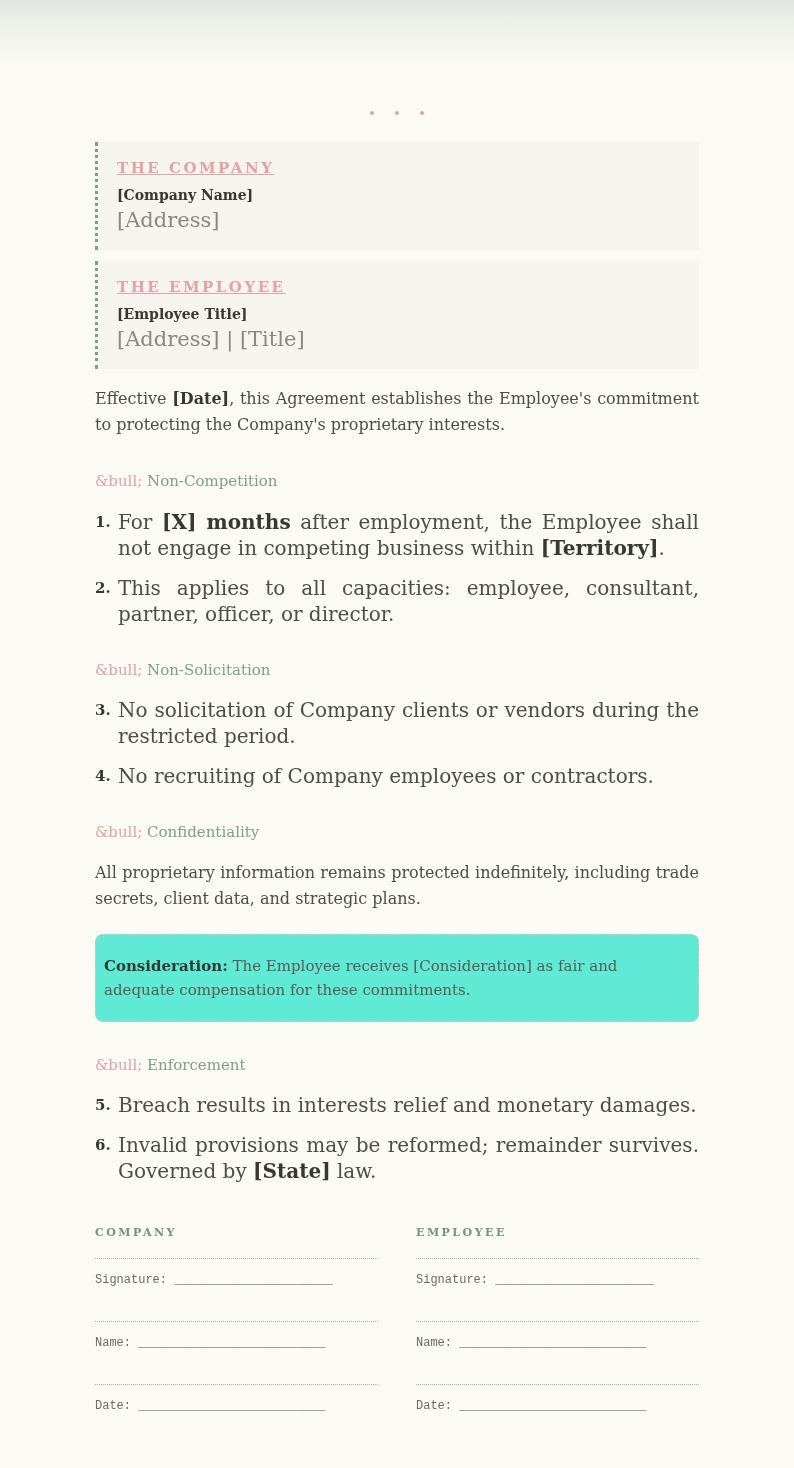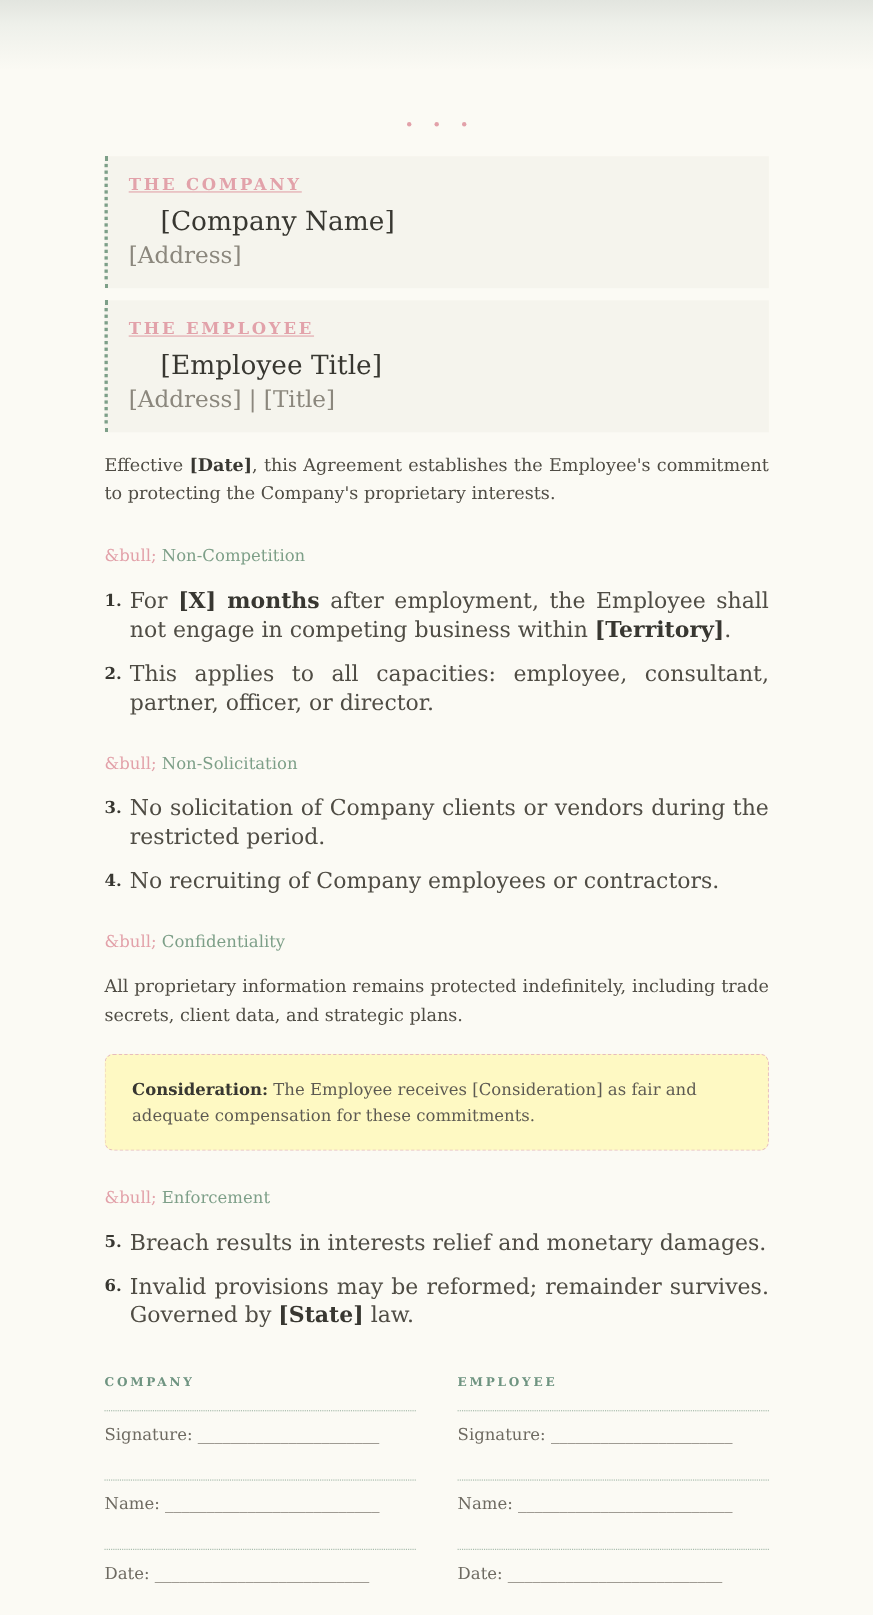--- a/index.html
+++ b/index.html
@@ -49,25 +49,24 @@
   }
   .party-label {
     font-size: 15px;
     font-weight: bold;
     letter-spacing: 2.5px;
     color: #e2a2aa;
     margin-bottom: 10px;
     text-decoration: underline;
   }
   .party-name {
-    font-size: 24px;
-    font-weight: normal;
+    font-size: 14px;
+    font-weight: bold;
     color: #383731;
     margin-bottom: 5px;
-    margin-left: 29px;
   }
   .party-details {
     font-size: 21px;
     color: #8b877d;
   }
   p.body-text {
     font-size: 16px;
     line-height: 26px;
     text-align: justify;
     margin-top: 17px;
@@ -92,24 +91,24 @@
     line-height: 26px;
   }
   .clause .clause-text {
     flex: 1;
     font-size: 20px;
     line-height: 26px;
     text-align: justify;
   }
   strong { color: #383731; }
   .consideration {
-    background: #fef9c3;
+    background: #5eead4;
     border: 1px dashed #e7bcbd;
     border-radius: 8px;
-    padding: 19px 24px;
+    padding: 19px 8px;
     margin-top: 22px;
     font-size: 15px;
     line-height: 24px;
     color: #5d5a52;
   }
   .consideration strong { color: #383731; }
   .sig-grid {
     display: flex;
     gap: 38px;
     margin-top: 42px;
@@ -119,25 +118,26 @@
     font-size: 11px;
     font-weight: bold;
     letter-spacing: 2.5px;
     color: #6f9481;
     margin-bottom: 19px;
   }
   .sig-row {
     border-top: 1px dotted #9db4a4;
     padding-top: 11px;
     margin-bottom: 31px;
-    font-size: 15px;
+    font-size: 12px;
     color: #6e6a61;
     line-height: 20px;
     white-space: nowrap;
     overflow: hidden;
+    font-family: Liberation Mono, monospace;
   }
   .sig-row:last-child { margin-bottom: 0; }
 </style>
 </head>
 <body>
 
 <div class="top-fade"></div>
 
 <div class="page">
 

